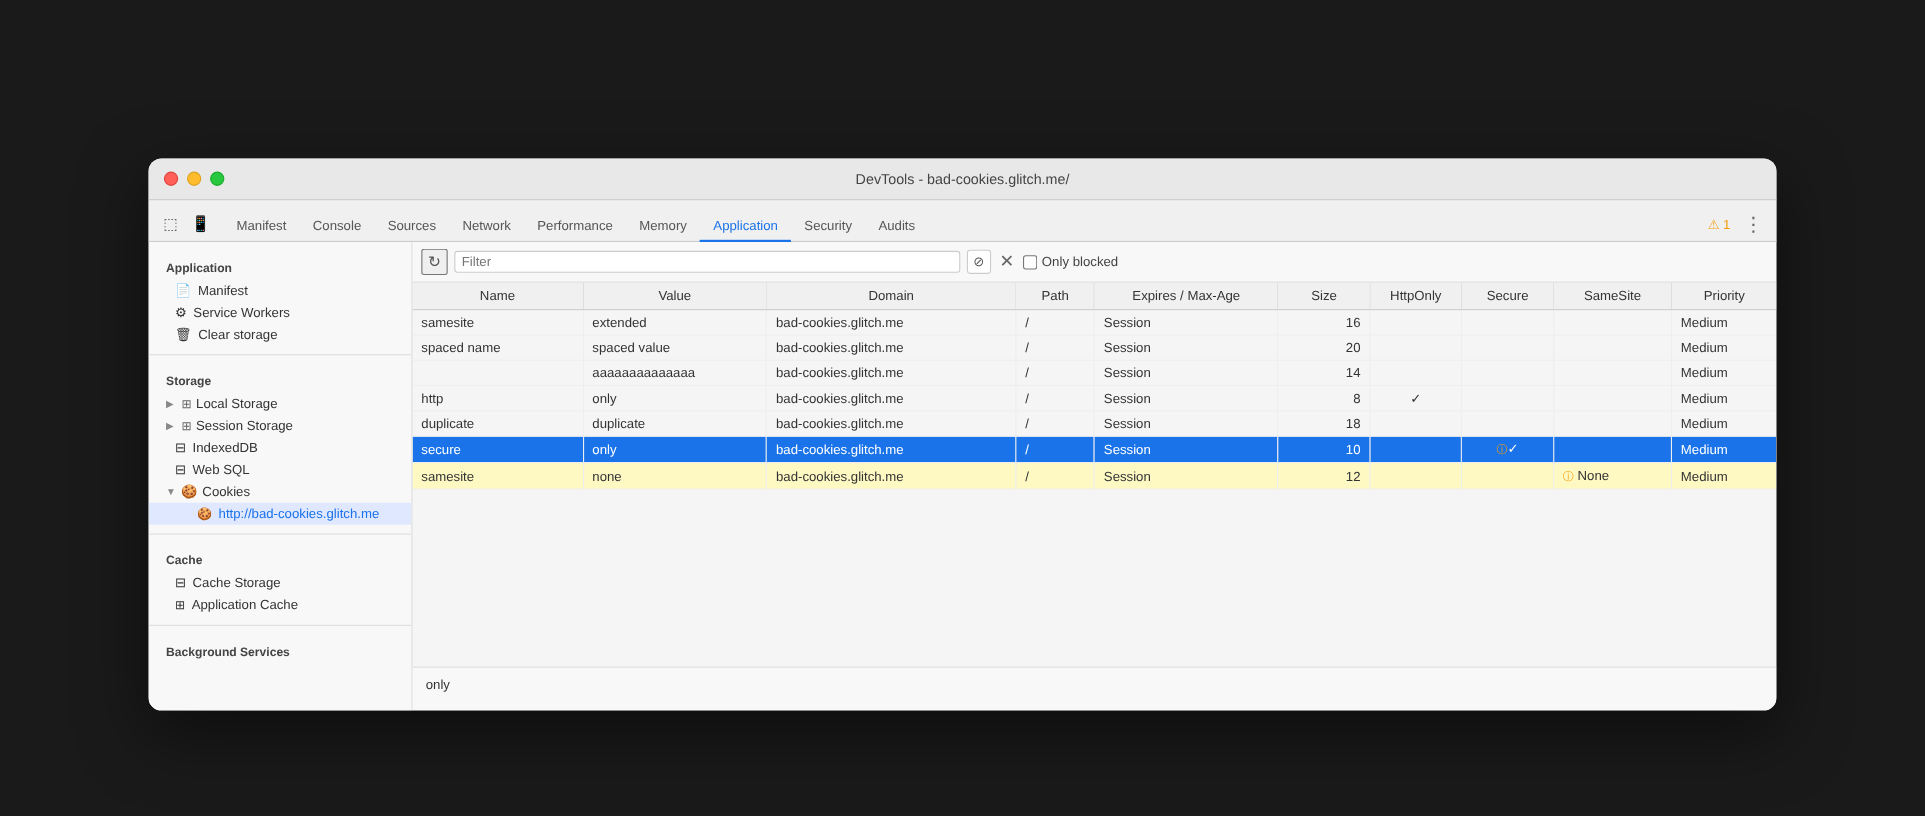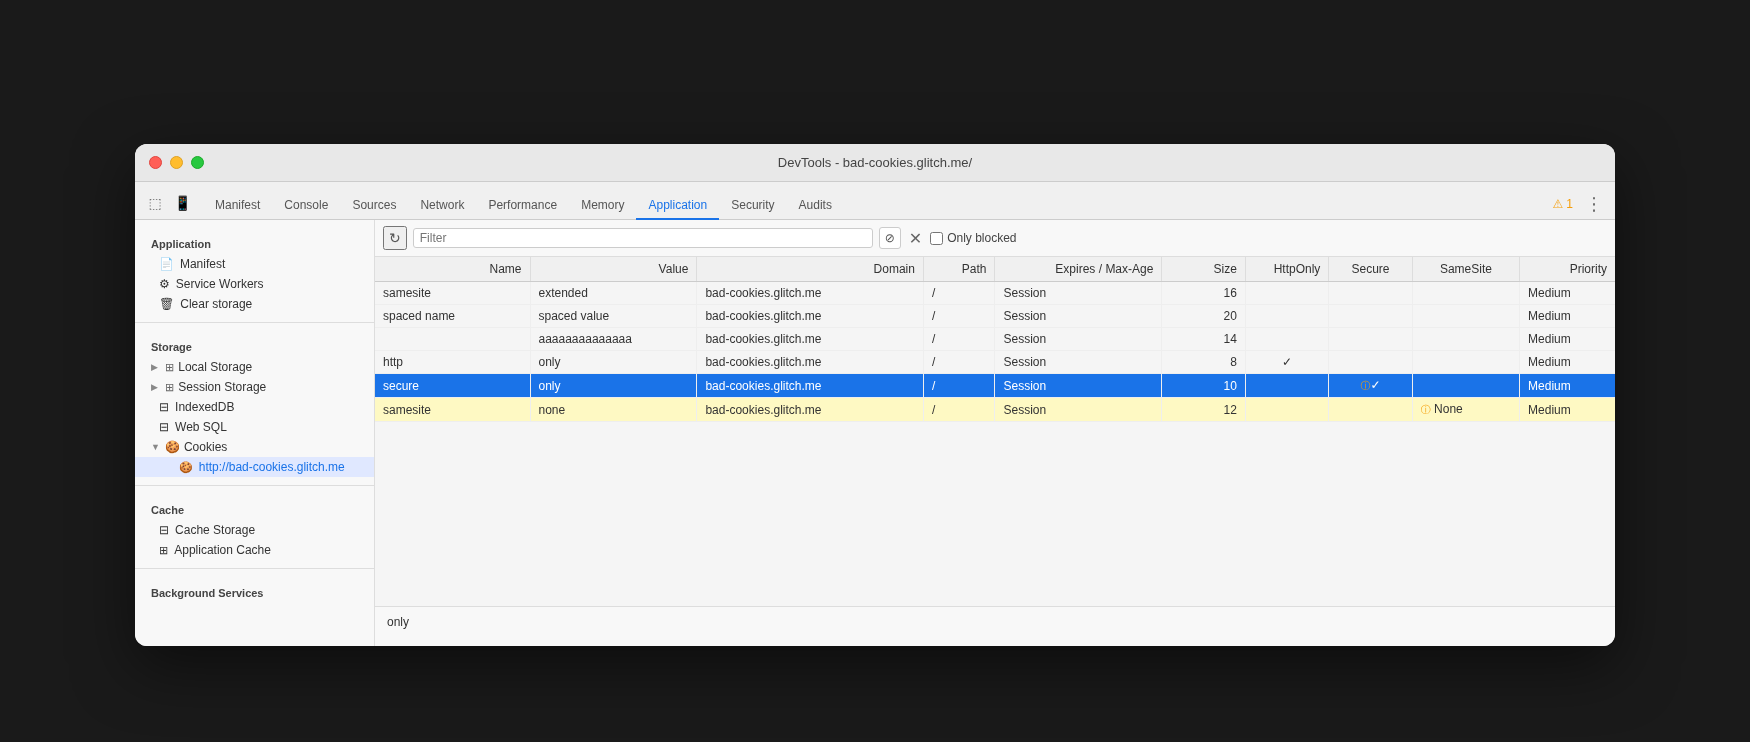--- a/index.html
+++ b/index.html
@@ -239,21 +239,21 @@
     table {
       width: 100%;
       border-collapse: collapse;
       font-size: 12px;
     }
     thead th {
       background: #f0f0f0;
       border-bottom: 1px solid #ccc;
       border-right: 1px solid #ddd;
       padding: 5px 8px;
-      text-align: right;
+      text-align: center;
       font-weight: 500;
       color: #333;
       position: sticky;
       top: 0;
       z-index: 1;
       white-space: nowrap;
     }
     thead th:last-child { border-right: none; }
     tbody td {
       border-bottom: 1px solid #eee;
@@ -399,21 +399,21 @@
 
       <div class="table-container">
         <table>
           <thead>
             <tr>
               <th style="width:130px;">Name</th>
               <th style="width:140px;">Value</th>
               <th style="width:190px;">Domain</th>
               <th style="width:60px;">Path</th>
               <th style="width:140px;">Expires / Max-Age</th>
-              <th style="width:70px;text-align:right;">Size</th>
+              <th style="width:70px;">Size</th>
               <th style="width:70px;">HttpOnly</th>
               <th style="width:70px;text-align:center;">Secure</th>
               <th style="width:90px;text-align:center;">SameSite</th>
               <th style="width:80px;">Priority</th>
             </tr>
           </thead>
           <tbody id="cookie-tbody">
           <tr>
                 <td>samesite</td>
                 <td>extended</td>
@@ -455,20 +455,32 @@
                 <td>only</td>
                 <td>bad-cookies.glitch.me</td>
                 <td>/</td>
                 <td>Session</td>
                 <td class="size-col" style="text-align: right;">8</td>
                 <td class="checkmark" style="text-align: center;">✓</td>
                 <td class="checkmark" style="text-align: center;"></td>
                 <td style="text-align: center;"></td>
                 <td>Medium</td>
               </tr>
+              <tr>
+                <td>duplicate</td>
+                <td>duplicate</td>
+                <td>bad-cookies.glitch.me</td>
+                <td>/</td>
+                <td>Session</td>
+                <td class="size-col" style="text-align: right;">18</td>
+                <td class="checkmark" style="text-align: center;"></td>
+                <td class="checkmark" style="text-align: center;"></td>
+                <td style="text-align: center;"></td>
+                <td>Medium</td>
+              </tr>
               <tr class="row-selected">
                 <td>secure</td>
                 <td>only</td>
                 <td>bad-cookies.glitch.me</td>
                 <td>/</td>
                 <td>Session</td>
                 <td class="size-col" style="text-align: right;">10</td>
                 <td class="checkmark" style="text-align: center;"></td>
                 <td class="checkmark" style="text-align: center;"><span style="color:#f59e0b;font-size:10px;">ⓘ</span><span style="color:white;">✓</span></td>
                 <td style="text-align: center;"></td>

